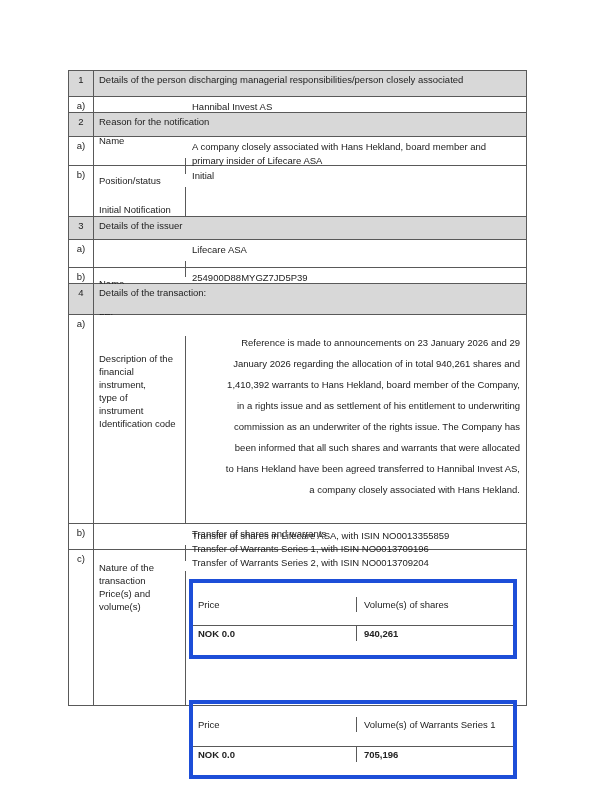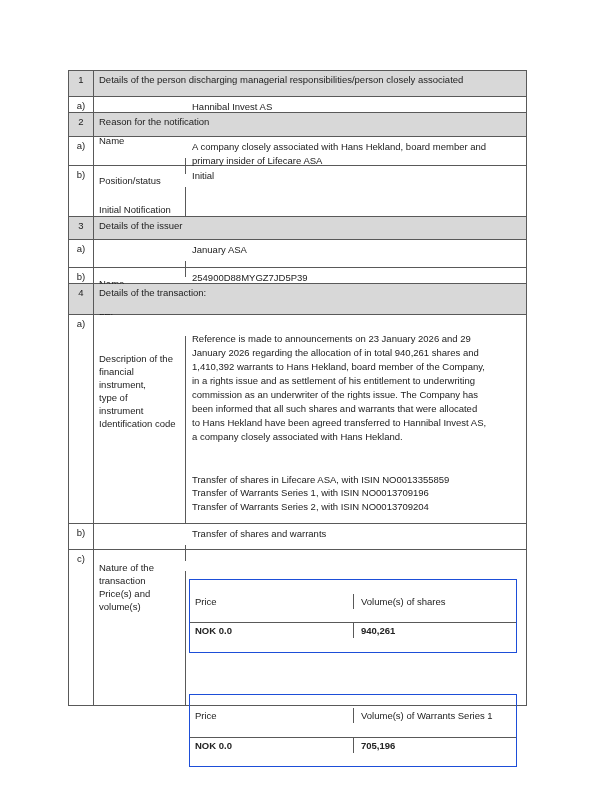--- a/index.html
+++ b/index.html
@@ -55,27 +55,27 @@
   .r-s2  { height: 24px; }
   .r-s2a { height: 29px; }
   .r-s2b { height: 51px; }
   .r-s3  { height: 23px; }
   .r-s3a { height: 28px; }
   .r-s3b { height: 16px; }
   .r-s4  { height: 31px; }
   .r-s4a { height: 209px; }
   .r-s4b { height: 26px; }
   .r-s4c { height: 156px; }
-  .para { line-height: 14px; white-space: pre-line; }
+  .para { line-height: 21px; white-space: pre-line; text-align: right; }
   .transfers { line-height: 13.3px; white-space: pre-line; margin-top: 16px; }
   .c3-tables { padding: 0; }
   .ptable {
     width: 328px;
     margin-left: 3px;
-    border: 1px solid #1d4ed8;
+    border: 4px solid #1d4ed8;
   }
   .ptable-first { margin-top: 2px; }
   .ptable + .ptable { margin-top: 14px; }
   .pr { display: flex; }
   .phead { height: 15px; }
   .pdata { height: 16px; border-top: 1px solid #595959; font-weight: bold; }
   .pa {
     flex: 0 0 164px;
     border-right: 1px solid #595959;
     padding: 2px 0 0 5px;
@@ -120,21 +120,21 @@
     </div>
 
     <div class="row hdr r-s3">
       <div class="c1">3</div>
       <div class="ct">Details of the issuer</div>
     </div>
 
     <div class="row r-s3a">
       <div class="c1">a)</div>
       <div class="c2">Name</div>
-      <div class="c3">January ASA</div>
+      <div class="c3">Lifecare ASA</div>
     </div>
 
     <div class="row r-s3b">
       <div class="c1">b)</div>
       <div class="c2">LEI</div>
       <div class="c3">254900D88MYGZ7JD5P39</div>
     </div>
 
     <div class="row hdr r-s4">
       <div class="c1">4</div>

